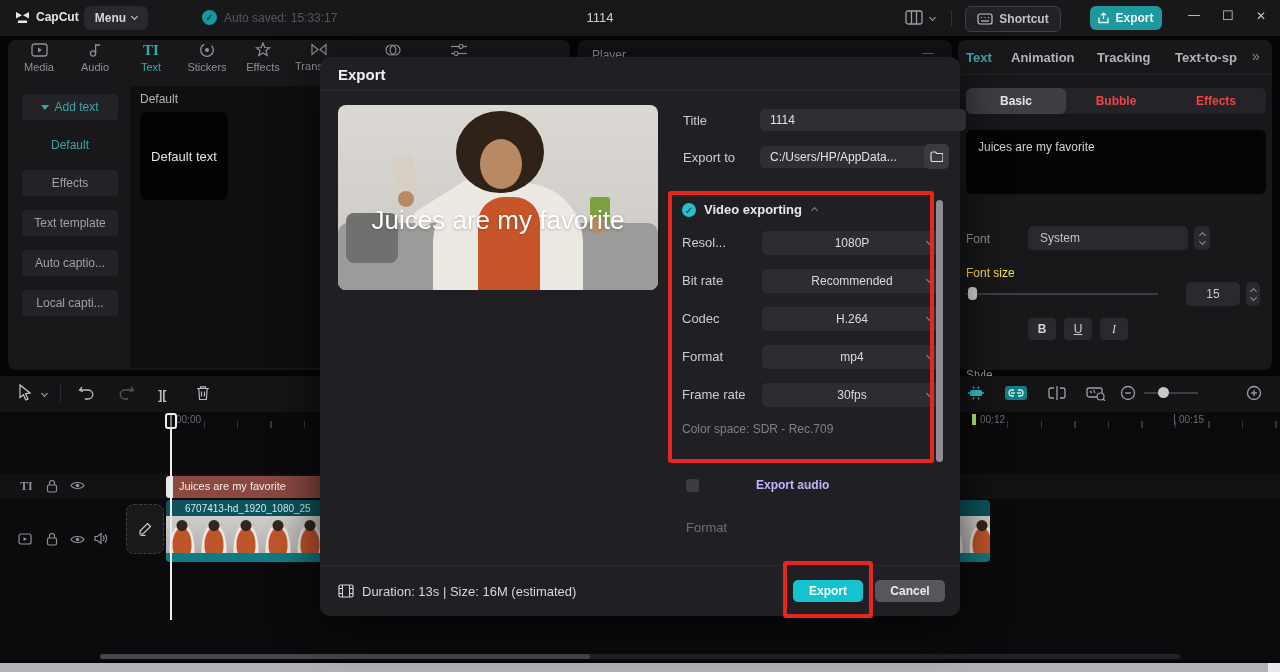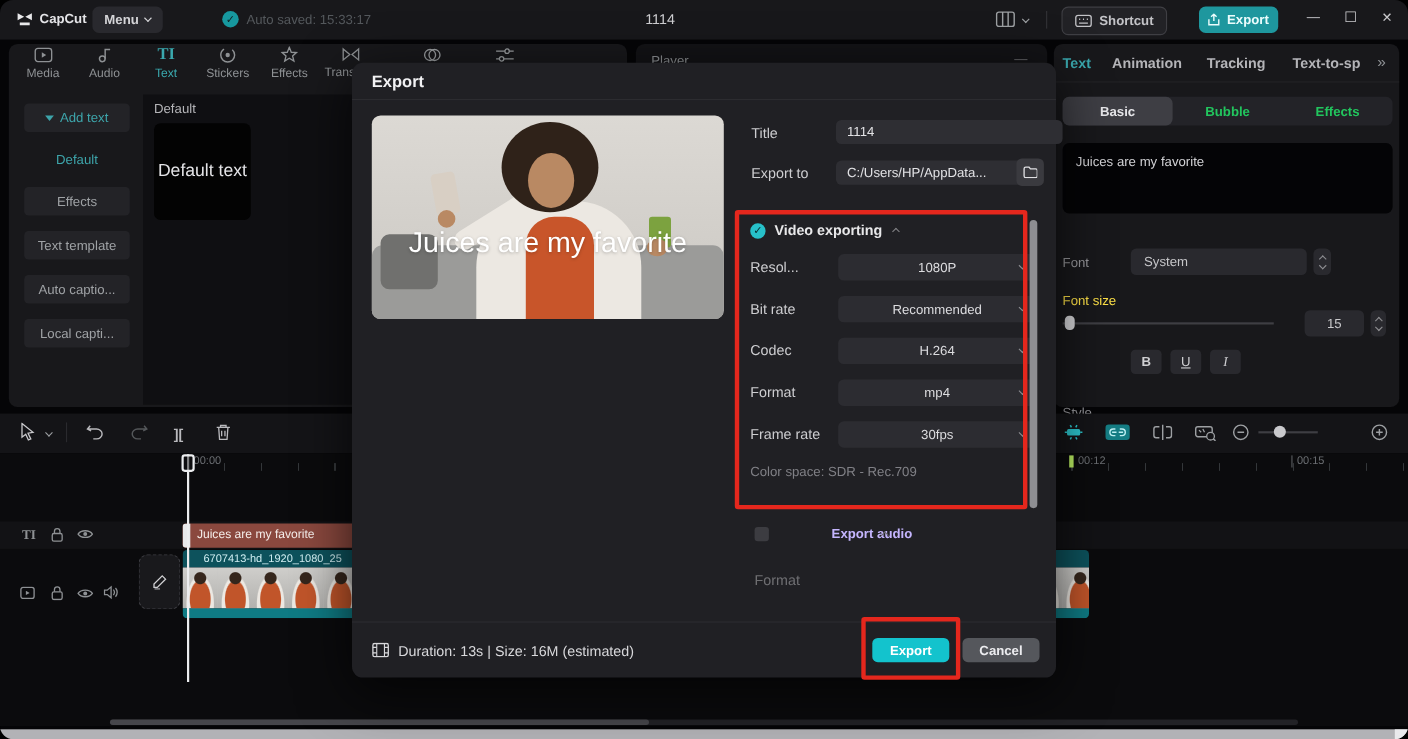--- a/index.html
+++ b/index.html
@@ -1,17 +1,17 @@
 <!DOCTYPE html>
 <html><head>
 <meta charset="utf-8">
 <style>
   html,body{margin:0;padding:0;background:#000;}
   #stage{position:relative;width:1280px;height:672px;background:#050507;overflow:hidden;
-         font-family:"Liberation Sans",sans-serif;color:#c9c9cc;border-radius:12px;-webkit-font-smoothing:antialiased;}
+         font-family:"Liberation Sans",sans-serif;color:#c9c9cc;-webkit-font-smoothing:antialiased;}
   .ab{position:absolute;}
   .panel{background:#18181b;border-radius:8px;}
   svg{display:block;}
   .icon{color:#9da0a3;}
   .chev{display:inline-block;width:6px;height:6px;border-right:1.5px solid currentColor;border-bottom:1.5px solid currentColor;transform:rotate(45deg);}
   .chev.up{transform:rotate(-135deg);}
   .chev.sm{width:4px;height:4px;}
   
   .tbtn{display:flex;align-items:center;gap:6px;justify-content:center;border-radius:6px;font-size:12px;font-weight:bold;}
   
@@ -26,21 +26,21 @@
   
   #dialog{background:#202024;border-radius:10px;box-shadow:0 12px 48px rgba(0,0,0,.7);z-index:20;}
   .dlg-label{font-size:13px;color:#cdcdd0;}
   .dlg-input{background:#2e2e33;border-radius:5px;font-size:12px;color:#e2e2e5;display:flex;align-items:center;padding:0 10px;}
   .dlg-select{background:#2c2c31;border-radius:5px;font-size:12px;color:#dcdcdf;display:flex;align-items:center;justify-content:center;position:relative;}
   .dlg-select .chev{position:absolute;right:10px;top:8px;color:#8d8d91;}
   .redbox{border:4px solid #e5271d;border-radius:3px;z-index:30;pointer-events:none;}
   
   .rtab{font-size:13px;font-weight:bold;color:#b4b4b8;}
   .rtab.active{color:#3aa8ae;}
-  .subtab{width:100px;height:26px;display:flex;align-items:center;justify-content:center;font-size:12px;color:#22c55e;font-weight:bold;}
+  .subtab{width:100px;height:26px;display:flex;align-items:center;justify-content:center;font-size:12px;color:#ef4444;font-weight:bold;}
   .subtab.active{background:#3e3e44;border-radius:6px;color:#e6e6e9;}
   .stylebtn{width:28px;height:22px;background:#29292e;border-radius:4px;color:#cfcfd2;font-size:12px;
             display:flex;align-items:center;justify-content:center;}
   .stepper{width:16px;height:24px;background:#29292e;border-radius:5px;display:flex;flex-direction:column;align-items:center;justify-content:center;gap:3px;color:#8d8d91;}
   
   .clip-thumb{width:32px;height:37px;flex:0 0 32px;
     background:
       radial-gradient(circle at 50% 26%, #35261c 0 5px, transparent 6px),
       radial-gradient(ellipse at 50% 78%, #c1552a 0 9px, transparent 10px),
       radial-gradient(ellipse at 50% 90%, #ece8e2 0 12px, transparent 13px),
@@ -181,21 +181,21 @@
   </div>
   <div class="ab sbtn" style="left:22px;top:250px;">
     <span>Auto captio...</span>
   </div>
   <div class="ab sbtn" style="left:22px;top:290px;">
     <span>Local capti...</span>
   </div>
 
   <span class="ab" style="left:140px;top:92px;font-size:12px;color:#b5b5b8;">Default</span>
   <div class="ab" style="left:140px;top:112px;width:88px;height:88px;background:#030303;border-radius:6px;display:flex;align-items:center;justify-content:center;">
-    <span style="font-size:16px;color:#e4e4e7;">Default text</span>
+    <span style="font-size:13px;color:#e4e4e7;">Default text</span>
   </div>
 
   <div class="ab panel" style="left:578px;top:40px;width:374px;height:330px;background:#131316;">
     <span style="position:absolute;left:14px;top:8px;font-size:12px;color:#8e9194;">Player</span>
     <span style="position:absolute;right:18px;top:6px;color:#6a6a6e;font-size:12px;">—</span>
   </div>
 
   <div class="ab panel" style="left:958px;top:40px;width:314px;height:330px;"></div>
   <span class="ab rtab active" style="left:966px;top:50px;">Text</span>
   <span class="ab rtab" style="left:1011px;top:50px;">Animation</span>

